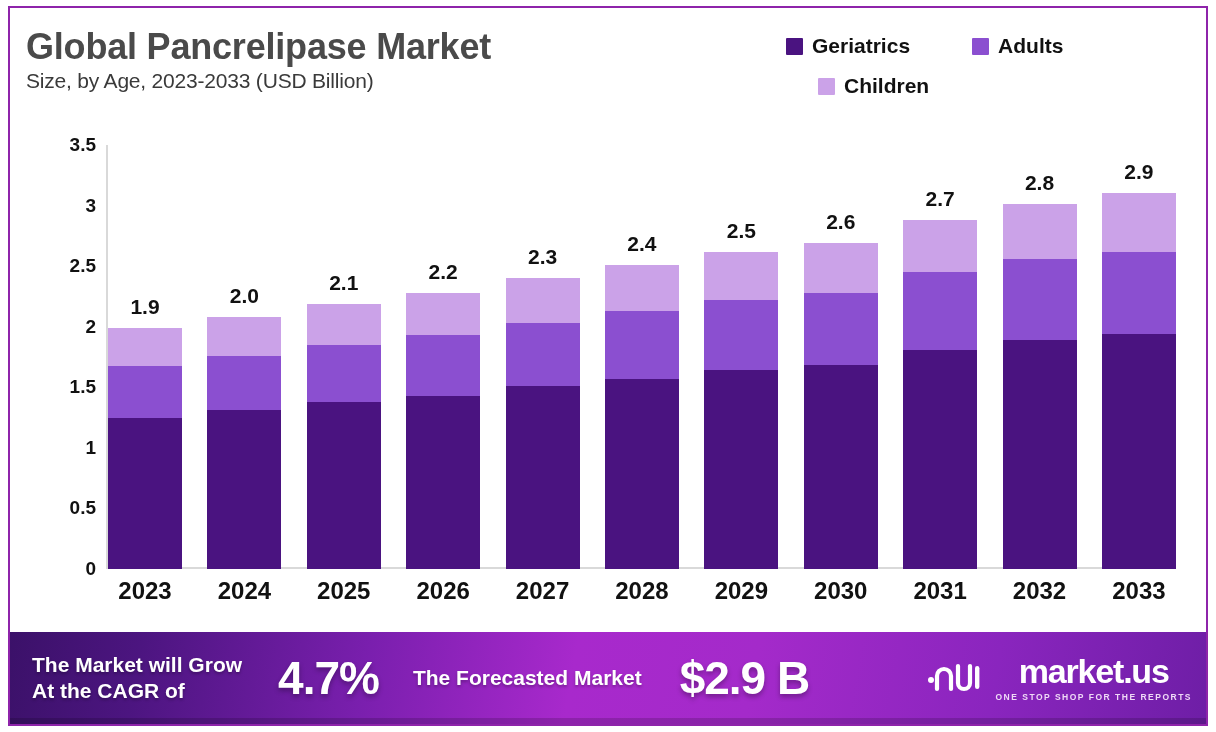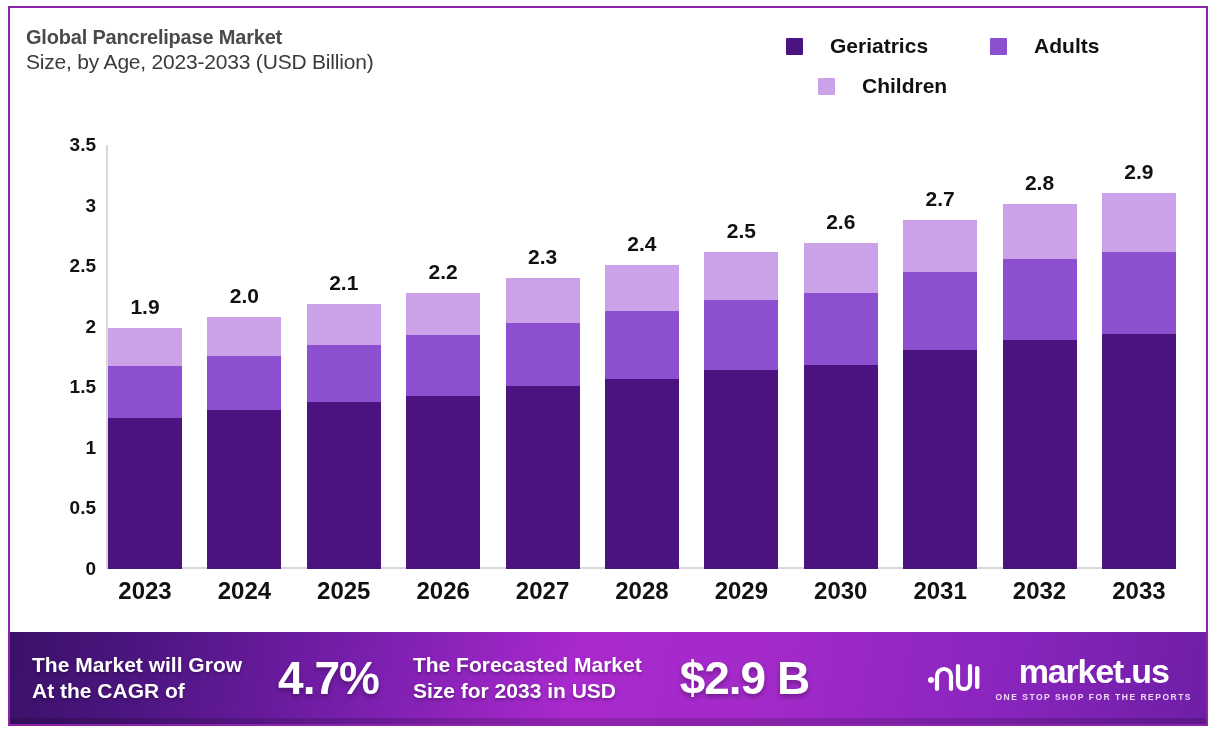--- a/index.html
+++ b/index.html
@@ -25,35 +25,35 @@
   }
 
   
   .header {
     position: relative;
     height: 125px;
     flex: 0 0 125px;
   }
   .titles { position: absolute; left: 16px; top: 18px; }
   .chart-title {
-    font-size: 20px; font-weight: bold; color: #4a4a4a;
+    font-size: 36px; font-weight: bold; color: #4a4a4a;
     letter-spacing: -0.2px; white-space: nowrap;
   }
   .chart-subtitle {
     font-size: 21px; color: #3a3a3a; margin-top: 1px;
     white-space: nowrap; letter-spacing: -0.2px;
   }
   .legend {
     position: absolute; right: 60px; top: 26px;
     width: 360px;
   }
   .legend-row { display: flex; align-items: center; }
   .legend-row.r1 { justify-content: flex-start; gap: 62px; }
   .legend-row.r2 { margin-top: 16px; padding-left: 32px; }
-  .legend-item { display: flex; align-items: center; gap: 27px; }
+  .legend-item { display: flex; align-items: center; gap: 9px; }
   .swatch { width: 17px; height: 17px; display: inline-block; border-radius: 1px; }
   .legend-label { font-size: 21px; font-weight: bold; color: #111; white-space: nowrap; }
 
   
   .plot-wrap {
     position: relative;
     flex: 1 1 auto;
   }
   .plot {
     position: absolute;
@@ -304,21 +304,20 @@
     <div class="footer">
       <div>
         <div class="f-text">The Market will Grow</div>
         <div class="f-text">At the CAGR of</div>
       </div>
       <div class="f-gap-1"></div>
       <div class="f-big">4.7%</div>
       <div class="f-gap-2"></div>
       <div>
         <div class="f-text">The Forecasted Market</div>
-        <div class="f-text">Size for 2033 in USD</div>
       </div>
       <div class="f-gap-3"></div>
       <div class="f-big">$2.9 B</div>
       <div class="f-gap-4"></div>
       <div class="brand">
         <span class="brand-mark">
           <svg width="56" height="36" viewBox="0 0 56 36" aria-hidden="true">
             <circle cx="4" cy="22" r="3" fill="#ffffff"></circle>
             <path d="M10 31 L10 18 A7 7 0 0 1 24 18 L24 31" fill="none" stroke="#ffffff" stroke-width="4.2" stroke-linecap="round"></path>
             <path d="M31 8 L31 25 A6 6 0 0 0 43 25 L43 8" fill="none" stroke="#ffffff" stroke-width="4.2" stroke-linecap="round"></path>

